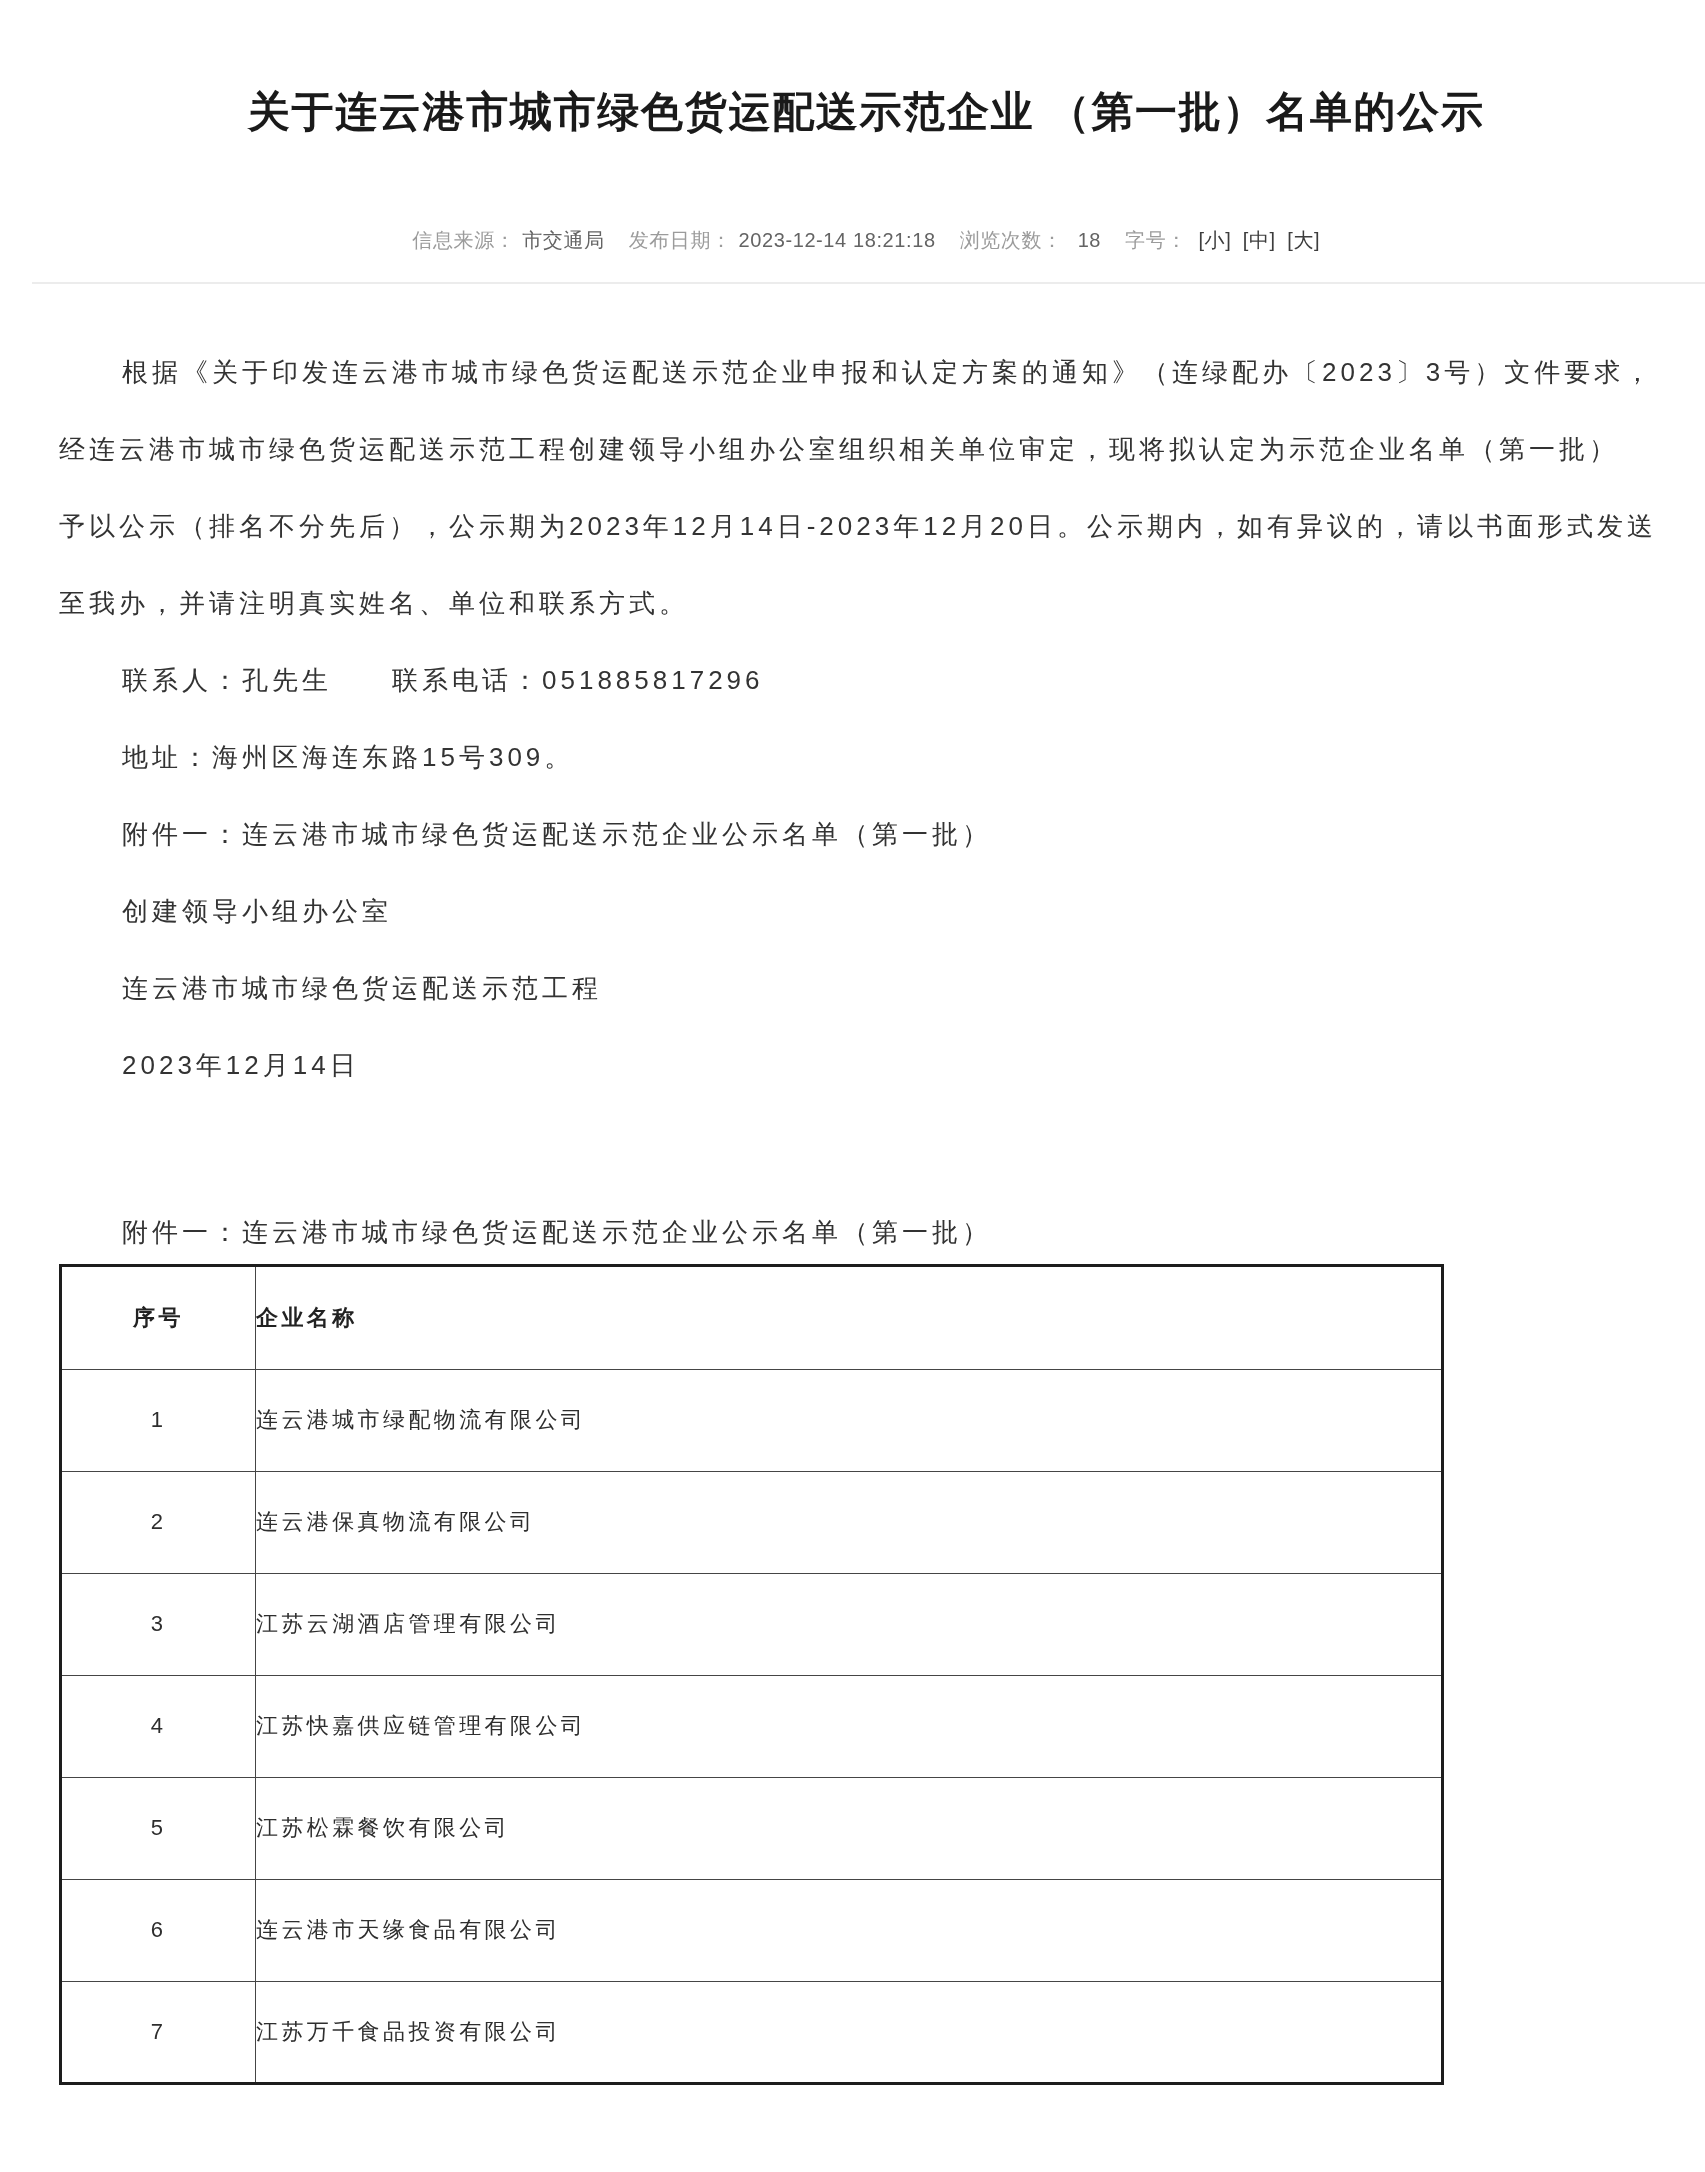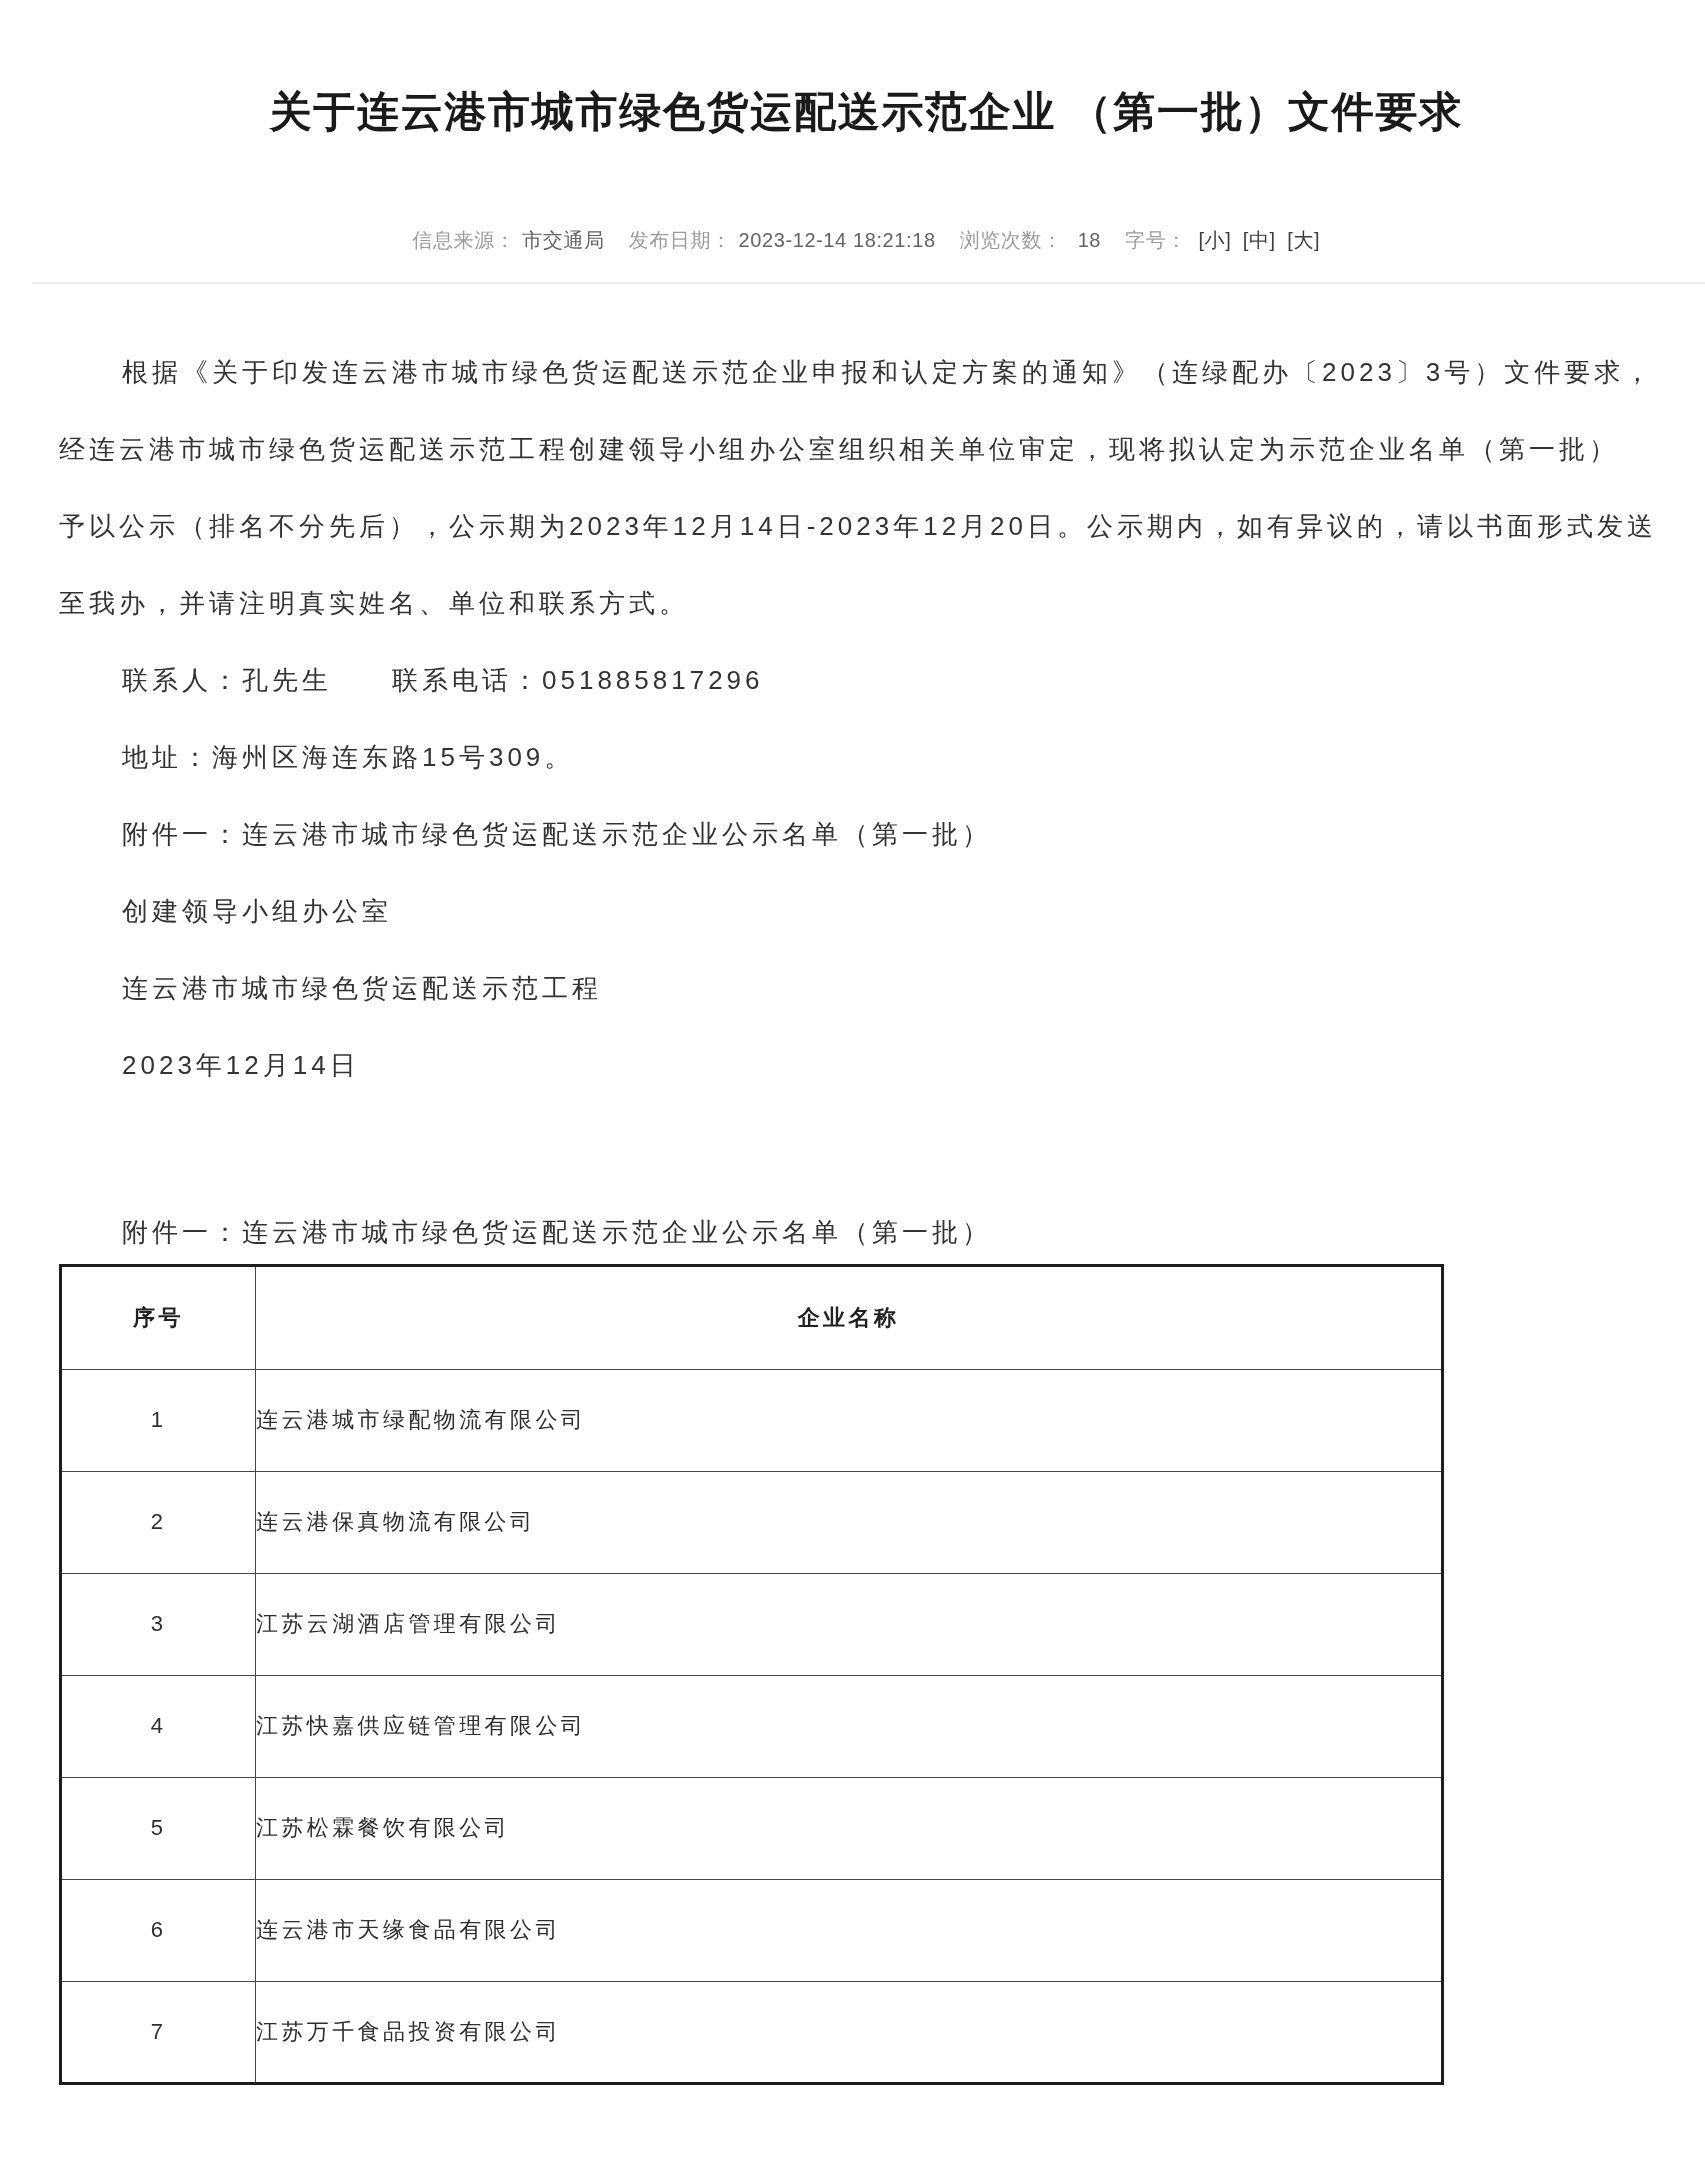--- a/index.html
+++ b/index.html
@@ -82,35 +82,35 @@
   table.company td {
     border: 1.1px solid #454545;
     font-size: 22px;
     letter-spacing: 3.4px;
     padding: 0;
   }
   table.company thead tr { height: 104px; }
   table.company tbody tr { height: 102px; }
   th.h-no { text-align: center; font-weight: 700; color: #222222; }
   th.h-name {
-    text-align: center;
+    text-align: left;
     font-weight: 700;
     color: #222222;
     padding-right: 246px;
     font-family: Liberation Mono, monospace;
   }
   td.c-no { text-align: center; color: #2e2e2e; }
   td.c-name { padding-left: 64px; text-align: left; color: #2e2e2e; }
 </style>
 </head>
 <body>
 
 <div class="page">
 
-  <h1 class="title">关于连云港市城市绿色货运配送示范企业 （第一批）文件要求</h1>
+  <h1 class="title">关于连云港市城市绿色货运配送示范企业 （第一批）名单的公示</h1>
 
   <div class="meta">
     <span class="m-label">信息来源：</span><span class="m-value">市交通局</span><span class="m-label m-gap">发布日期：</span><span class="m-value">2023-12-14 18:21:18</span><span class="m-label m-gap">浏览次数：</span><span class="m-value m-vgap">18</span><span class="m-label m-gap">字号：</span><a class="m-size">[小]</a><a class="m-size">[中]</a><a class="m-size">[大]</a>
   </div>
 
   <div class="divider"></div>
 
   <div class="content">
 
     <p class="ln indent">根据《关于印发连云港市城市绿色货运配送示范企业申报和认定方案的通知》（连绿配办〔2023〕3号）文件要求，</p>

